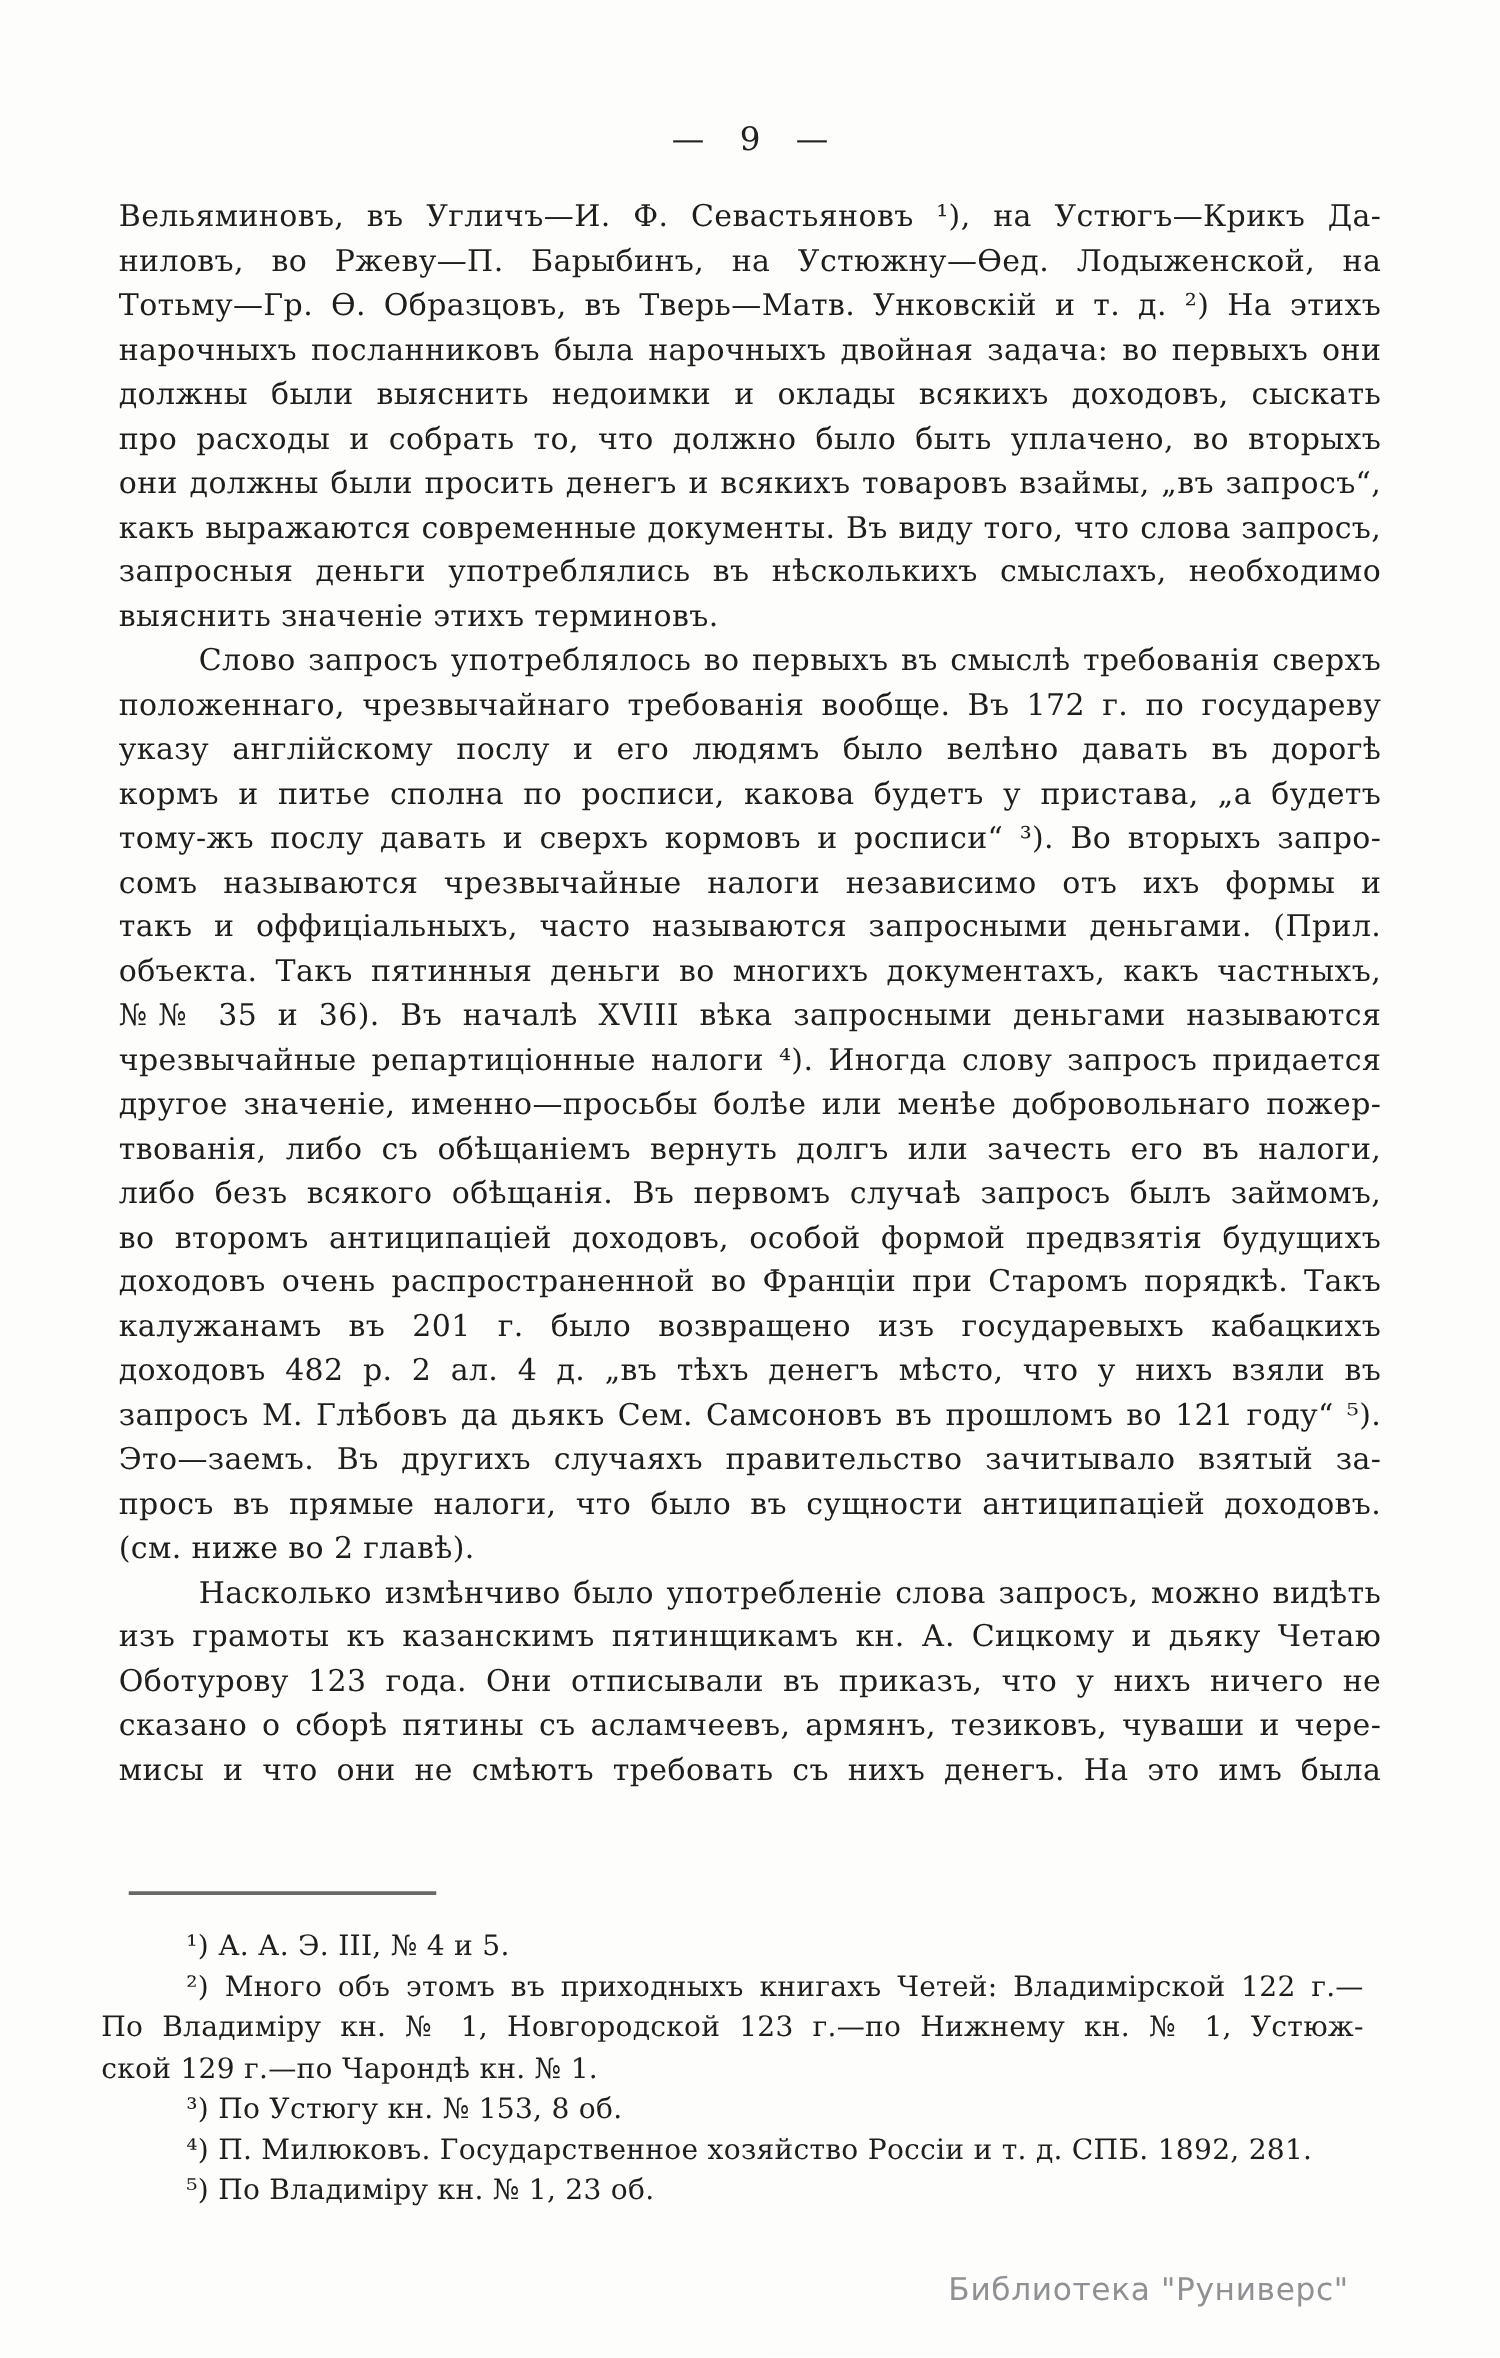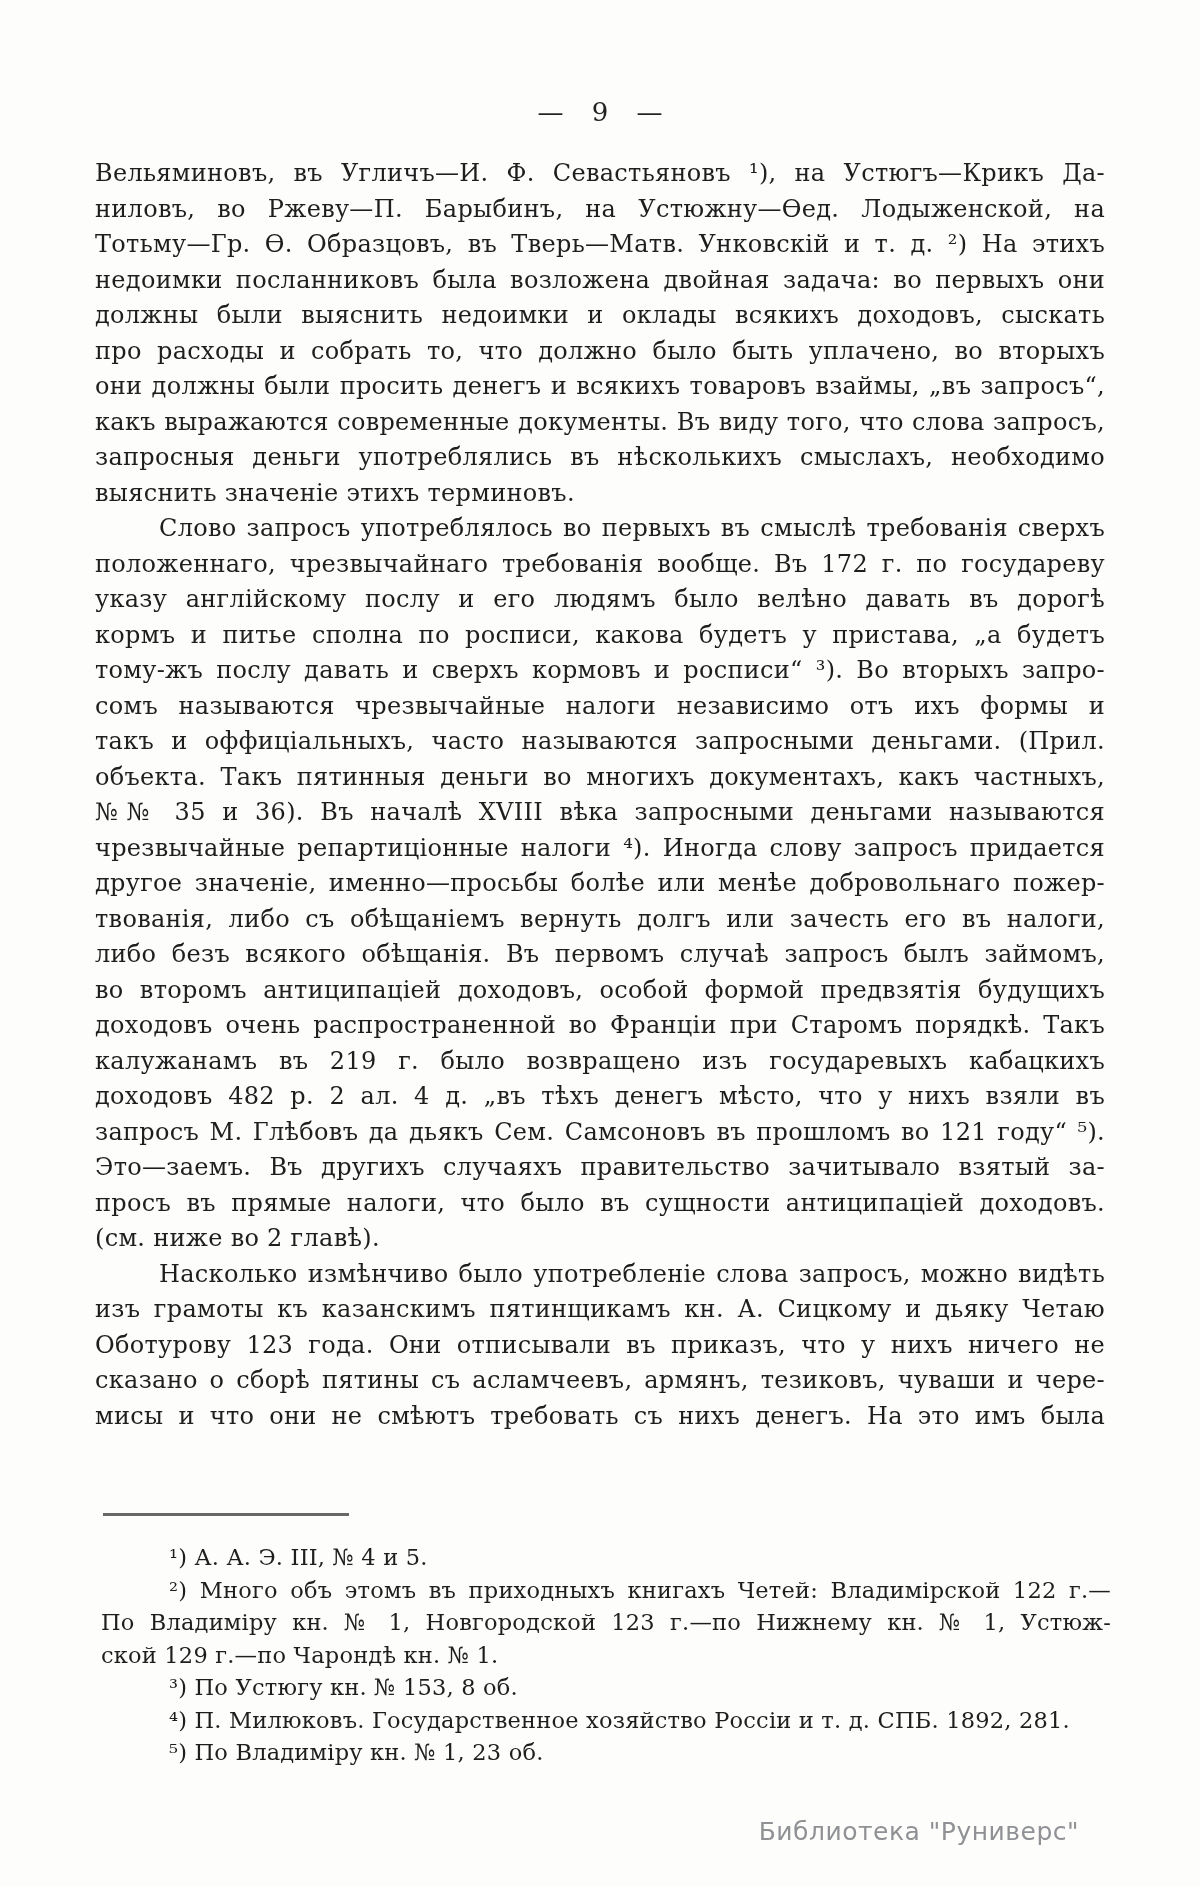--- a/index.html
+++ b/index.html
@@ -41,21 +41,21 @@
   .line.short { text-align-last: auto; }
   .fn-rule {
     position: absolute;
     left: 103px; top: 1513px;
     width: 246px; height: 3px;
     background: #4d4d4d;
     opacity: 0.85;
   }
   .footnotes {
     position: absolute;
-    left: 101px; top: 1541px; width: 1010px;
+    left: 81px; top: 1541px; width: 1010px;
     font-size: 22.5px;
     line-height: 32.5px;
     letter-spacing: 0.2px;
   }
   .footnotes .line { height: 32.5px; }
   .footnotes .line.indent { text-indent: 68px; }
   .watermark {
     position: absolute;
     top: 1817px; right: 121px;
     font-family: "DejaVu Sans", "Liberation Sans", sans-serif;
@@ -69,21 +69,21 @@
 
 <div class="page">
 
   <div class="pageno">— 9 —</div>
 
   <div class="body-text">
 
   <div class="line">Вельяминовъ, въ Угличъ—И. Ф. Севастьяновъ ¹), на Устюгъ—Крикъ Да-</div>
       <div class="line">ниловъ, во Ржеву—П. Барыбинъ, на Устюжну—Ѳед. Лодыженской, на</div>
       <div class="line">Тотьму—Гр. Ѳ. Образцовъ, въ Тверь—Матв. Унковскій и т. д. ²) На этихъ</div>
-      <div class="line">недоимки посланниковъ была возложена двойная задача: во первыхъ они</div>
+      <div class="line">нарочныхъ посланниковъ была нарочныхъ двойная задача: во первыхъ они</div>
       <div class="line">должны были выяснить недоимки и оклады всякихъ доходовъ, сыскать</div>
       <div class="line">про расходы и собрать то, что должно было быть уплачено, во вторыхъ</div>
       <div class="line">они должны были просить денегъ и всякихъ товаровъ взаймы, „въ запросъ“,</div>
       <div class="line">какъ выражаются современные документы. Въ виду того, что слова запросъ,</div>
       <div class="line">запросныя деньги употреблялись въ нѣсколькихъ смыслахъ, необходимо</div>
       <div class="line short">выяснить значеніе этихъ терминовъ.</div>
       <div class="line indent">Слово запросъ употреблялось во первыхъ въ смыслѣ требованія сверхъ</div>
       <div class="line">положеннаго, чрезвычайнаго требованія вообще. Въ 172 г. по государеву</div>
       <div class="line">указу англійскому послу и его людямъ было велѣно давать въ дорогѣ</div>
       <div class="line">кормъ и питье сполна по росписи, какова будетъ у пристава, „а будетъ</div>
@@ -91,21 +91,21 @@
       <div class="line">сомъ называются чрезвычайные налоги независимо отъ ихъ формы и</div>
       <div class="line">такъ и оффиціальныхъ, часто называются запросными деньгами. (Прил.</div>
       <div class="line">объекта. Такъ пятинныя деньги во многихъ документахъ, какъ частныхъ,</div>
       <div class="line">№№ 35 и 36). Въ началѣ XVIII вѣка запросными деньгами называются</div>
       <div class="line">чрезвычайные репартиціонные налоги ⁴). Иногда слову запросъ придается</div>
       <div class="line">другое значеніе, именно—просьбы болѣе или менѣе добровольнаго пожер-</div>
       <div class="line">твованія, либо съ обѣщаніемъ вернуть долгъ или зачесть его въ налоги,</div>
       <div class="line">либо безъ всякого обѣщанія. Въ первомъ случаѣ запросъ былъ займомъ,</div>
       <div class="line">во второмъ антиципаціей доходовъ, особой формой предвзятія будущихъ</div>
       <div class="line">доходовъ очень распространенной во Франціи при Старомъ порядкѣ. Такъ</div>
-      <div class="line">калужанамъ въ 219 г. было возвращено изъ государевыхъ кабацкихъ</div>
+      <div class="line">калужанамъ въ 201 г. было возвращено изъ государевыхъ кабацкихъ</div>
       <div class="line">доходовъ 482 р. 2 ал. 4 д. „въ тѣхъ денегъ мѣсто, что у нихъ взяли въ</div>
       <div class="line">запросъ М. Глѣбовъ да дьякъ Сем. Самсоновъ въ прошломъ во 121 году“ ⁵).</div>
       <div class="line">Это—заемъ. Въ другихъ случаяхъ правительство зачитывало взятый за-</div>
       <div class="line">просъ въ прямые налоги, что было въ сущности антиципаціей доходовъ.</div>
       <div class="line short">(см. ниже во 2 главѣ).</div>
       <div class="line indent">Насколько измѣнчиво было употребленіе слова запросъ, можно видѣть</div>
       <div class="line">изъ грамоты къ казанскимъ пятинщикамъ кн. А. Сицкому и дьяку Четаю</div>
       <div class="line">Оботурову 123 года. Они отписывали въ приказъ, что у нихъ ничего не</div>
       <div class="line">сказано о сборѣ пятины съ асламчеевъ, армянъ, тезиковъ, чуваши и чере-</div>
       <div class="line">мисы и что они не смѣютъ требовать съ нихъ денегъ. На это имъ была</div>

